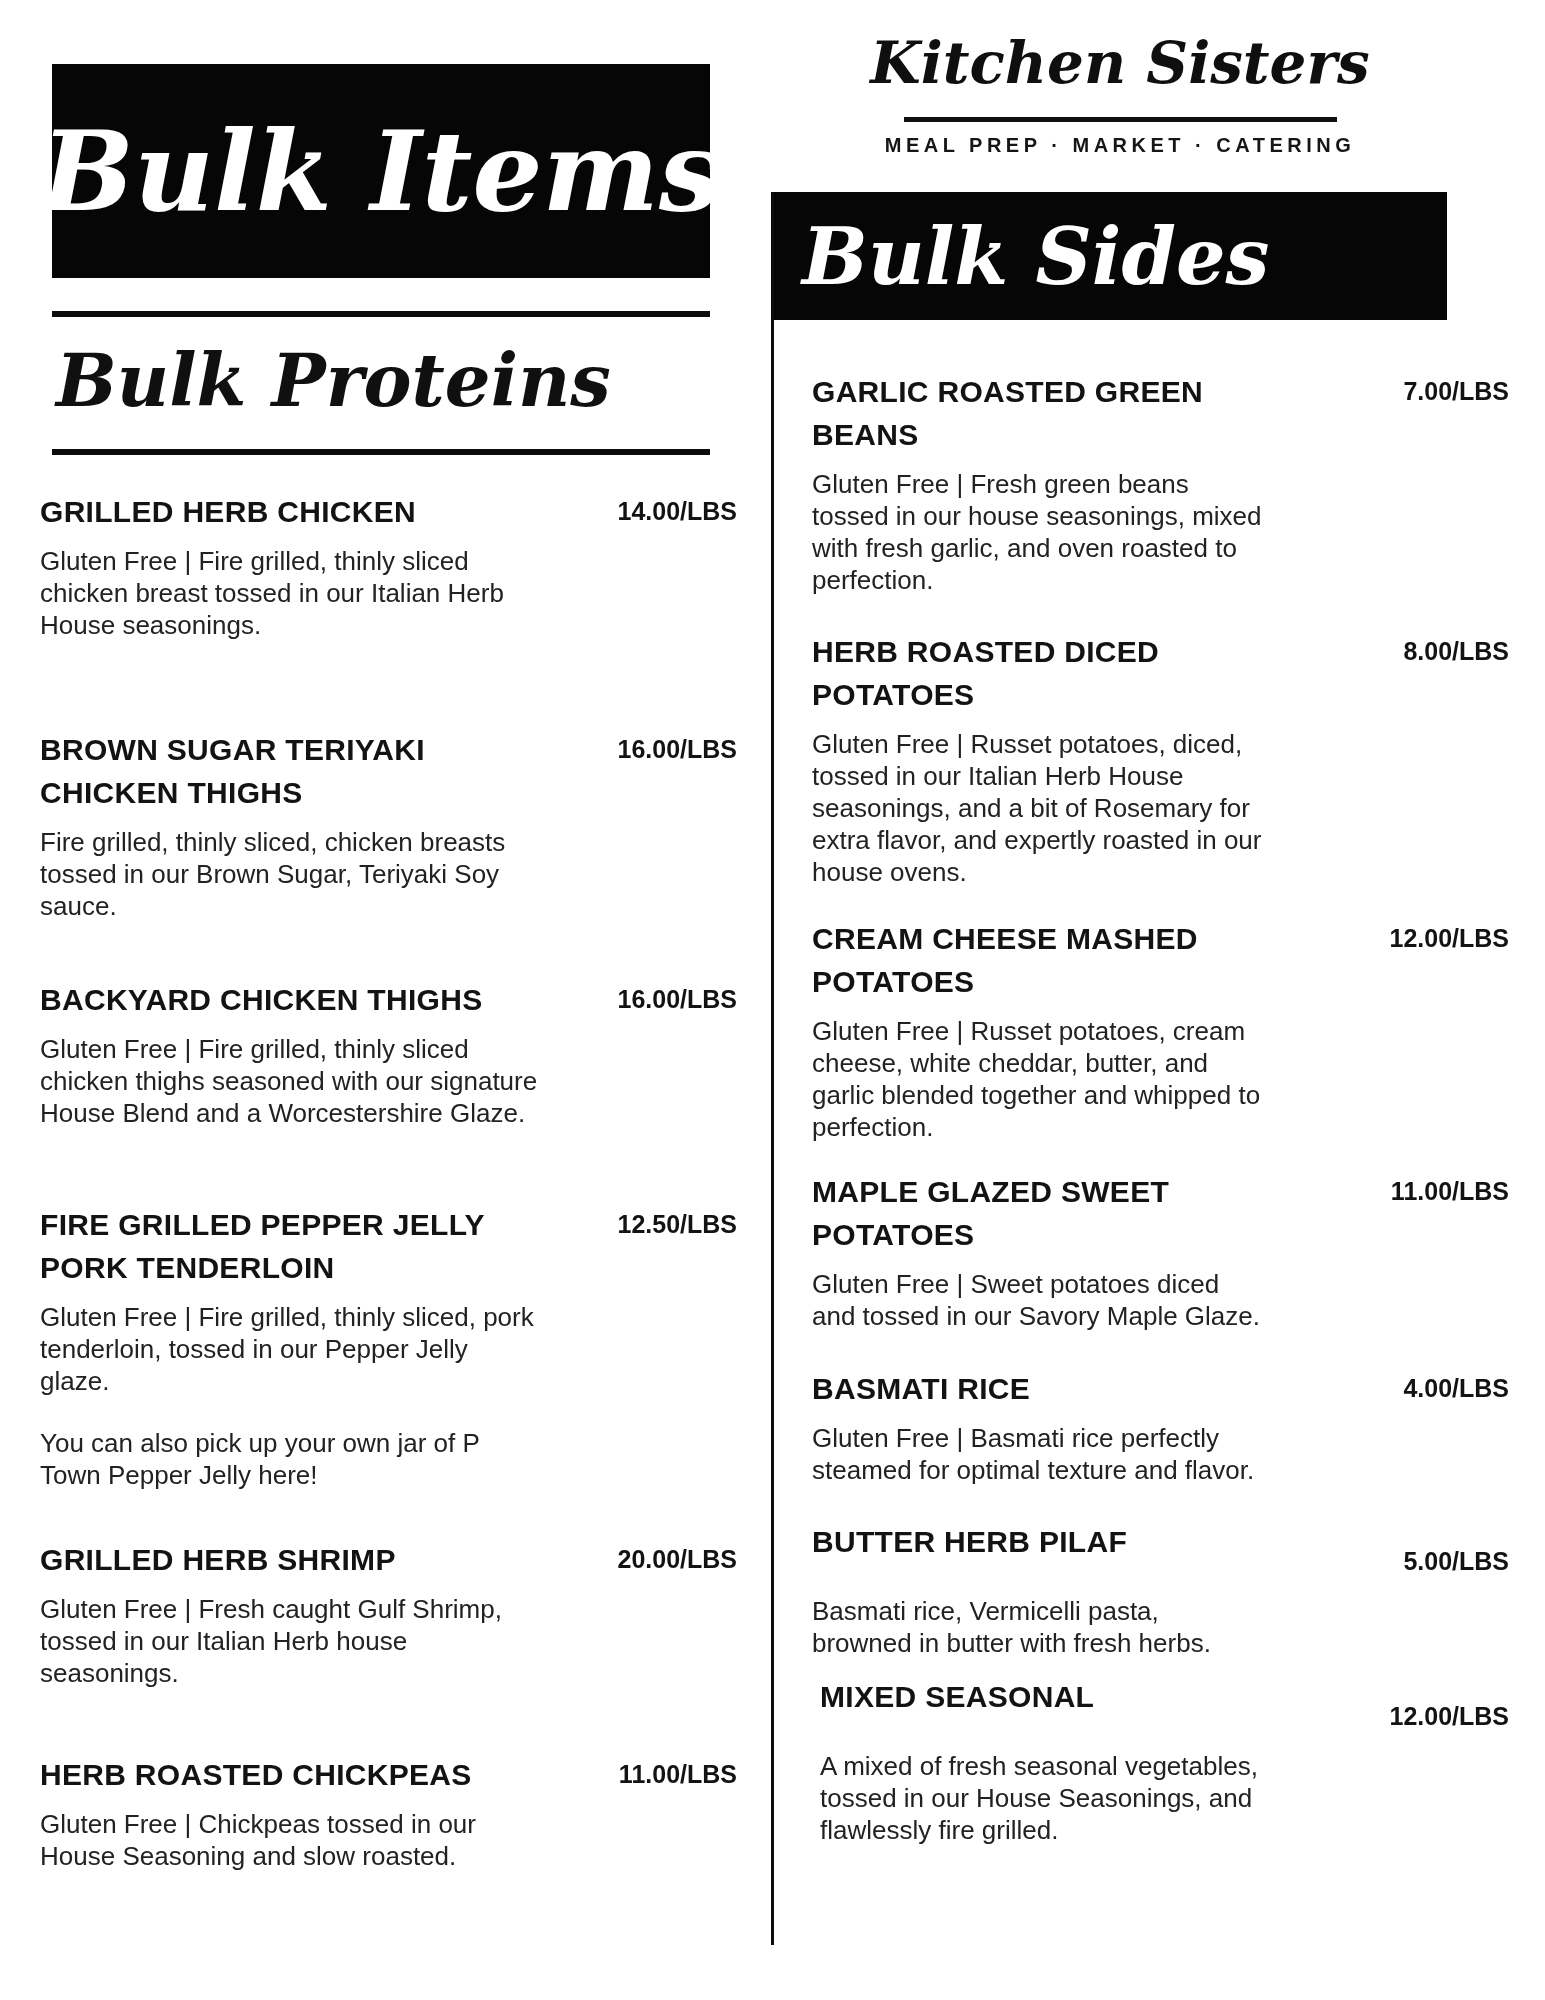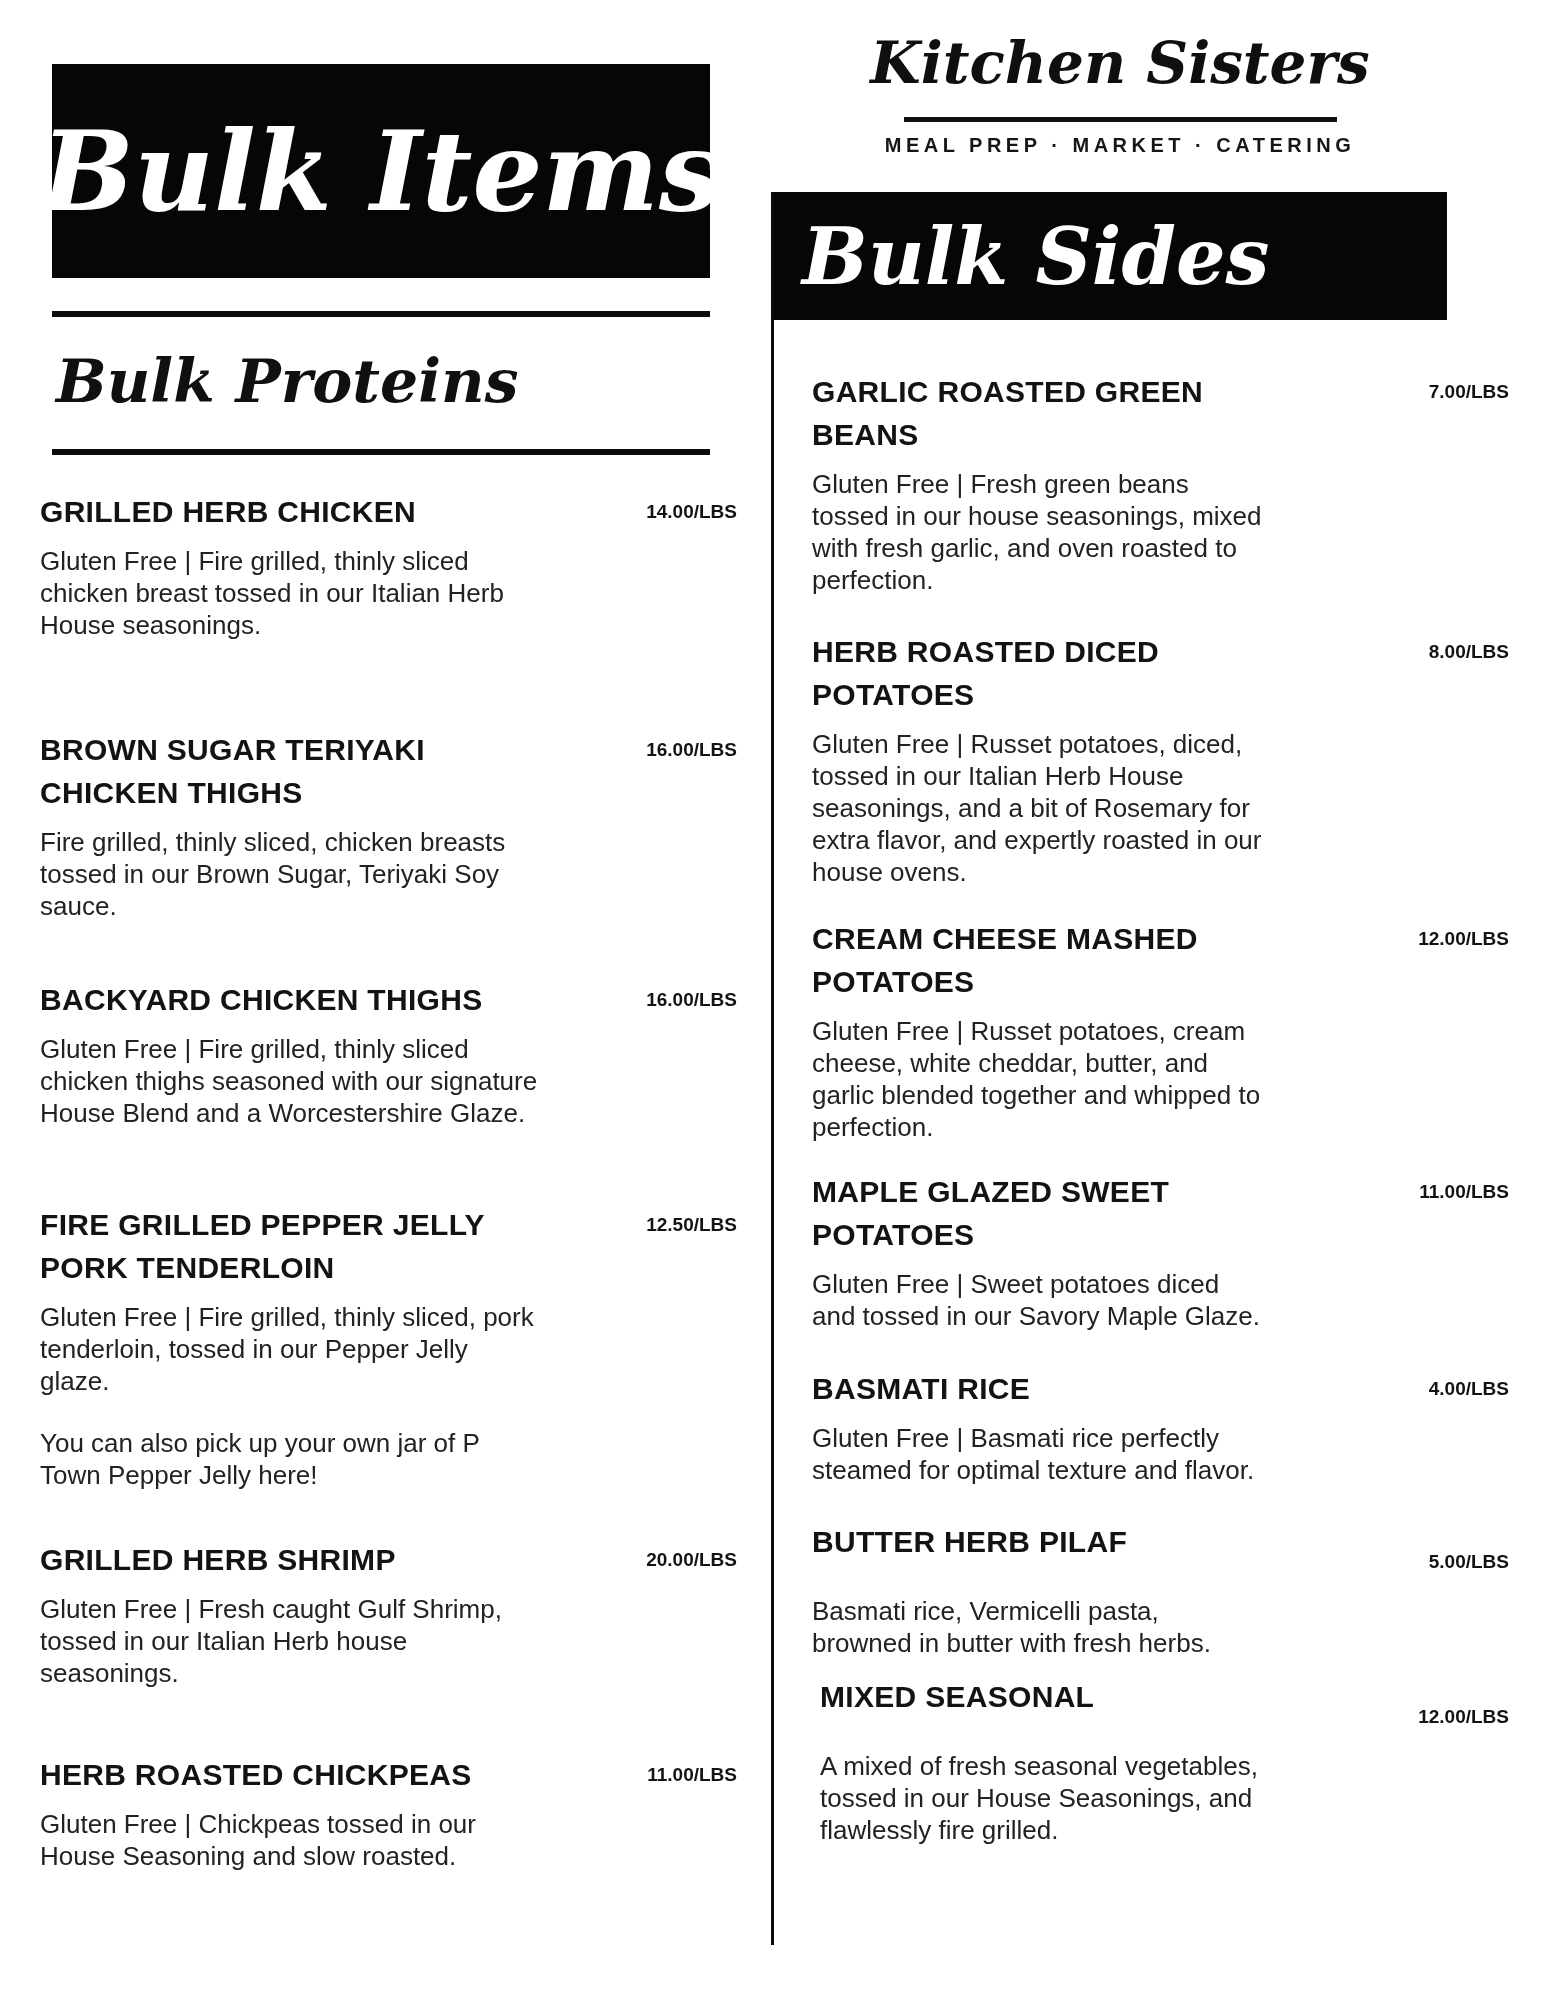--- a/index.html
+++ b/index.html
@@ -13,40 +13,40 @@
   .banner{background:#060606;display:flex;align-items:center;}
   .banner-left{left:52px;top:64px;width:658px;height:214px;justify-content:center;}
   .banner-right{left:774px;top:192px;width:673px;height:128px;justify-content:flex-start;padding-left:28px;box-sizing:border-box;}
   .script{font-family:"DejaVu Serif", serif;font-style:italic;font-weight:bold;white-space:nowrap;}
   .banner .script{color:#ffffff;}
   .script-items{font-size:110px;}
   .script-sides{font-size:78px;}
   .rule{background:#0c0c0c;height:6px;left:52px;width:658px;}
   .rule-1{top:311px;}
   .rule-2{top:449px;}
-  .proteins-script{left:56px;top:316px;width:654px;font-size:60px;line-height:130px;color:#101010;}
+  .proteins-script{left:56px;top:316px;width:654px;font-size:72px;line-height:130px;color:#101010;}
 
   
   .logo-wrap{left:780px;top:16px;width:680px;text-align:center;}
   .logo-script{font-family:"DejaVu Serif", serif;font-style:italic;font-weight:bold;font-size:58px;line-height:95px;color:#0f0f0f;white-space:nowrap;}
   .logo-underline{width:433px;height:5px;background:#101010;margin:6px auto 12px auto;}
   .logo-tagline{font-size:20px;font-weight:bold;letter-spacing:4.5px;color:#161616;white-space:nowrap;}
 
   
   .divider{left:771px;top:192px;width:3px;height:1753px;background:#0c0c0c;}
 
   
   .item{position:absolute;width:697px;}
   .item.l{left:40px;}
   .item.r{left:812px;}
   .ihead{display:flex;align-items:flex-start;}
   .title{margin:0;font-size:30px;font-weight:bold;line-height:43px;color:#131313;letter-spacing:0.3px;max-width:530px;}
   .title span{display:block;white-space:nowrap;}
   .title span:empty{display:none;}
-  .price{margin-left:auto;font-size:19px;font-weight:bold;line-height:43px;color:#131313;white-space:nowrap;text-align:right;}
+  .price{margin-left:auto;font-size:25px;font-weight:bold;line-height:43px;color:#131313;white-space:nowrap;text-align:right;}
   .desc{margin:12px 0 0 0;font-size:26px;line-height:32px;color:#222222;font-weight:normal;}
   .item.l .desc{max-width:500px;}
   .item.r .desc{max-width:452px;}
   .note{margin-top:30px;}
   .indent{padding-left:8px;}
   .price-drop{margin-top:20px;}
 </style>
 </head>
 <body>
 

